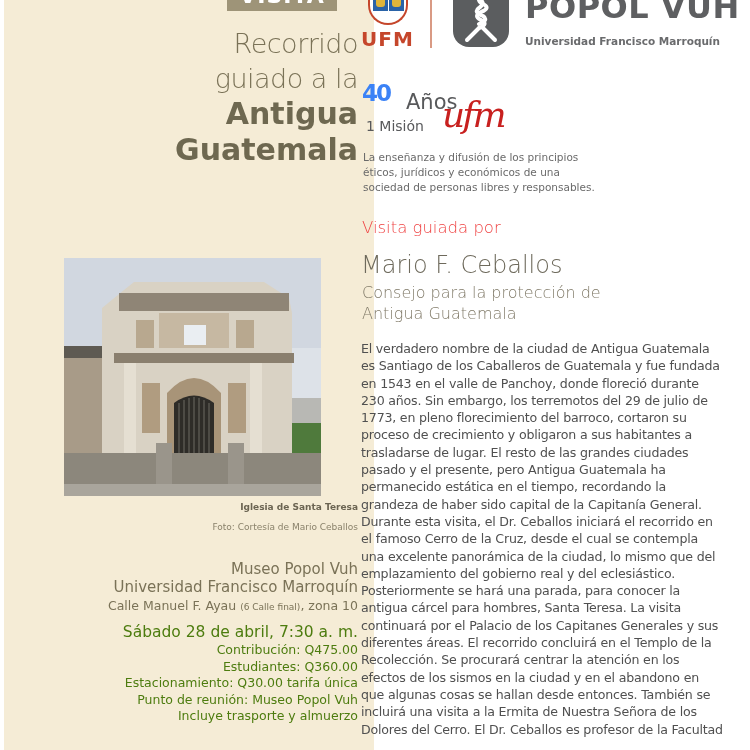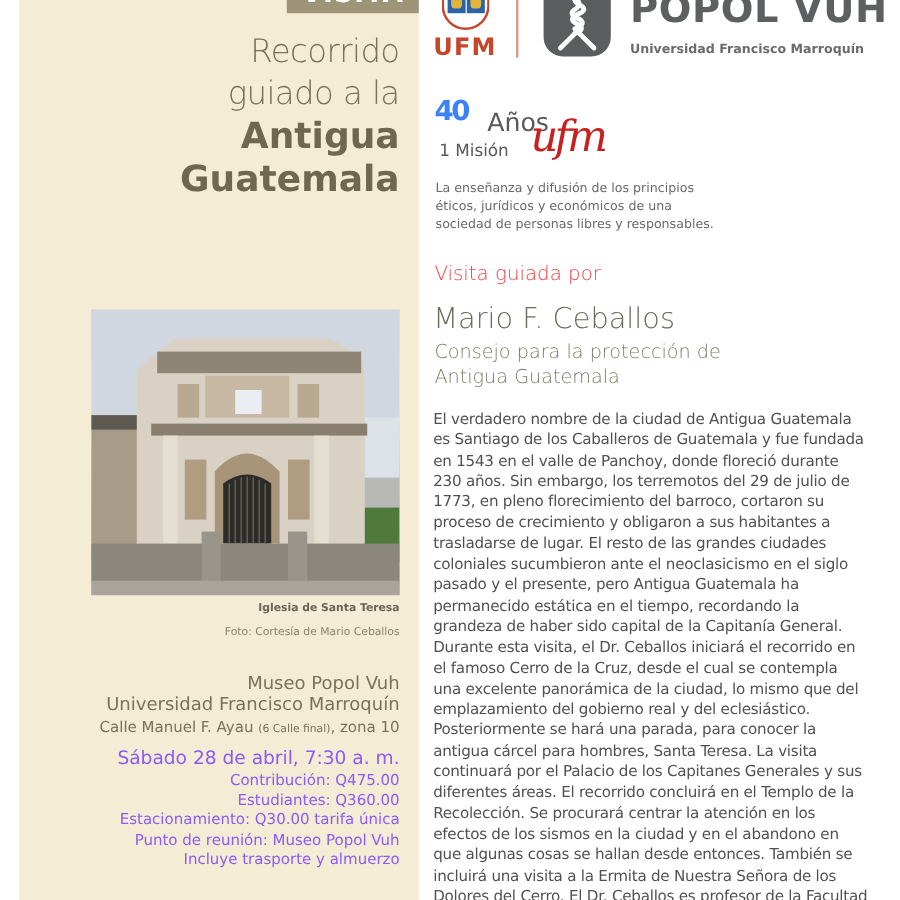--- a/index.html
+++ b/index.html
@@ -1,20 +1,20 @@
 <!DOCTYPE html>
 <html><head>
 <meta charset="utf-8">
 <style>
   * { margin: 0; padding: 0; box-sizing: border-box; }
   html, body { width: 750px; height: 750px; overflow: hidden; background: #ffffff; }
   body { position: relative; font-family: "DejaVu Sans", "Liberation Sans", sans-serif; }
 
   .left-panel {
-    position: absolute; left: 16px; top: 0; width: 333px; height: 750px;
+    position: absolute; left: 4px; top: 0; width: 370px; height: 750px;
     background: #f5ecd6;
   }
   .badge {
     position: absolute; left: 223px; top: -14px; width: 110px; height: 25px;
     background: #9e9478; color: #ffffff; font-weight: bold; font-size: 22px;
     text-align: center; line-height: 20px; letter-spacing: 1px; overflow: hidden;
   }
   .title-block {
     position: absolute; right: 16px; top: 26px; text-align: right; color: #7a7257;
   }
@@ -29,21 +29,21 @@
   .photo svg { width: 100%; height: 100%; display: block; }
   .caption-title { position: absolute; right: 16px; top: 502px; font-size: 9px; font-weight: bold; color: #6b6452; }
   .caption-credit { position: absolute; right: 16px; top: 522px; font-size: 9px; color: #8a826b; }
 
   .venue { position: absolute; right: 16px; top: 560px; text-align: right; color: #7a7257; }
   .venue .v1 { font-size: 15px; line-height: 18px; }
   .venue .v2 { font-size: 15px; line-height: 19px; }
   .venue .v3 { font-size: 12.5px; line-height: 17px; }
   .venue .v3 small { font-size: 9px; }
 
-  .details { position: absolute; right: 16px; top: 622px; text-align: right; color: #8b5cf6; }
+  .details { position: absolute; right: 16px; top: 622px; text-align: right; color: #4d7c0f; }
   .details .d-date { font-size: 15.5px; line-height: 20px; }
   .details .d-line { font-size: 12.5px; line-height: 16.5px; }
 
   
   .logos { position: absolute; left: 360px; top: 0; width: 390px; height: 52px; }
   .ufm-shield {
     position: absolute; left: 8px; top: -8px; width: 40px; height: 33px;
     border: 2px solid #c5462b; border-top: none; border-radius: 0 0 20px 20px; background: #ffffff;
   }
   .ufm-shield .q { position: absolute; top: 2px; width: 15px; height: 17px; background: #2a63a8; }
@@ -188,21 +188,20 @@
 </div>
 
 <div class="body-text">
   <span>El verdadero nombre de la ciudad de Antigua Guatemala</span>
   <span>es Santiago de los Caballeros de Guatemala y fue fundada</span>
   <span>en 1543 en el valle de Panchoy, donde floreció durante</span>
   <span>230 años. Sin embargo, los terremotos del 29 de julio de</span>
   <span>1773, en pleno florecimiento del barroco, cortaron su</span>
   <span>proceso de crecimiento y obligaron a sus habitantes a</span>
   <span>trasladarse de lugar. El resto de las grandes ciudades</span>
-  <span>coloniales sucumbieron ante el neoclasicismo en el siglo</span>
   <span>pasado y el  presente, pero Antigua Guatemala ha</span>
   <span>permanecido estática en el tiempo, recordando la</span>
   <span>grandeza de haber sido capital de la Capitanía General.</span>
   <span>Durante esta visita, el Dr. Ceballos iniciará el recorrido en</span>
   <span>el famoso Cerro de la Cruz, desde el cual se contempla</span>
   <span>una excelente panorámica de la ciudad,  lo mismo que del</span>
   <span>emplazamiento del gobierno real y del eclesiástico.</span>
   <span>Posteriormente se hará una parada, para conocer la</span>
   <span>antigua cárcel para hombres, Santa Teresa. La visita</span>
   <span>continuará por el Palacio de los Capitanes Generales y sus</span>

